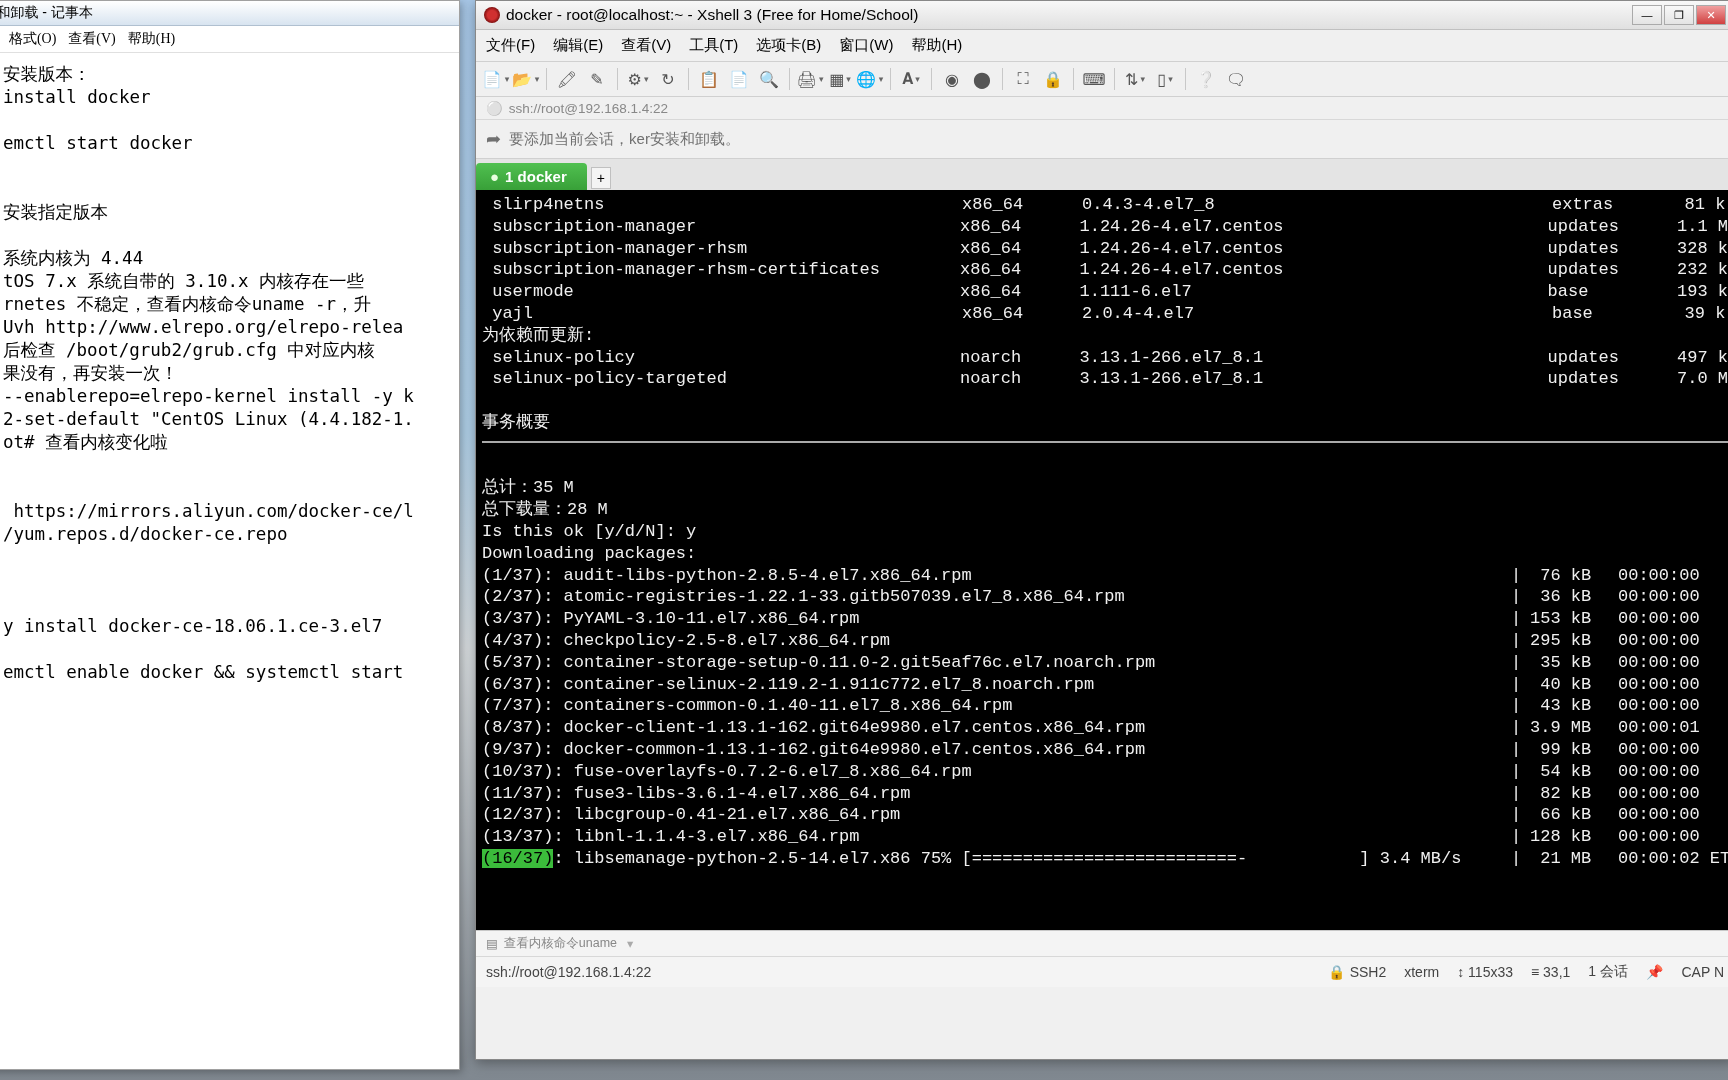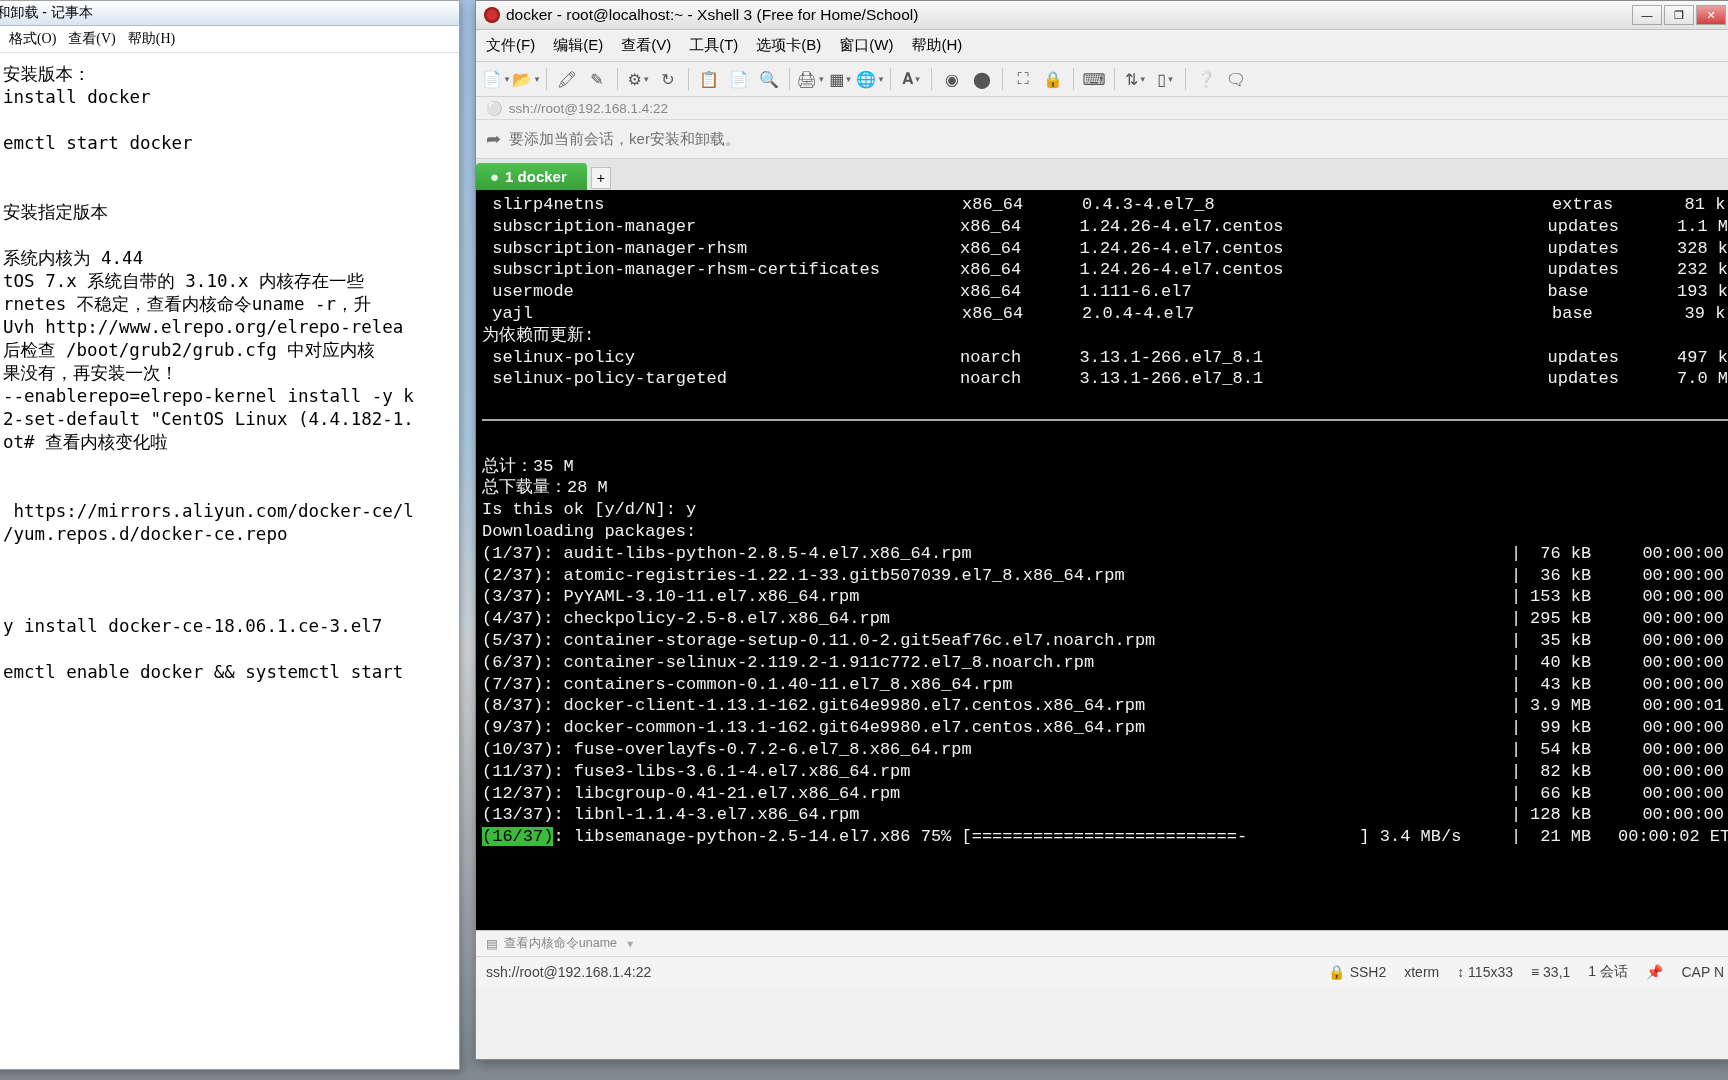--- a/index.html
+++ b/index.html
@@ -159,21 +159,21 @@
 .pkgrow { display:flex; }
 .pkgname { width:480px; }
 .pkgarch { width:120px;font-family:Liberation Mono, monospace; }
 .pkgver { width:470px; }
 .pkgrepo { width:130px; }
 .pkgsize { flex:1; text-align:center; }
 .dlrow { display:flex; }
 .dlname { flex:1; }
 .dlpipe { width:28px; text-align:center; }
 .dlsize { width:88px; text-align:left; }
-.dltime { width:110px; text-align:right; padding-right:4px;}
+.dltime { width:110px; padding-right:4px;}
 .eq { display:inline-block; border-bottom:2px solid #aaa; width:100%; margin:4px 0 6px;}
 .xshell-footer {
   background:#f4f4f4;
   border-top:1px solid #c8c8c8;
 }
 .send-hint{
   display:flex; align-items:center; gap:6px;
   padding:4px 10px; font-size:12.5px; color:#888;
   border-bottom:1px solid #d8d8d8;
 }
@@ -293,21 +293,21 @@
 
   <div class="xshell-tabs">
     <div class="xshell-tab">
       <span class="dot">●</span>
       <span>1 docker</span>
     </div>
     <div class="tab-plus">+</div>
   </div>
 
   <div class="terminal"><div class="pkgrow"><span class="pkgname"> <span>slirp4netns</span></span><span class="pkgarch">x86_64</span><span class="pkgver">0.4.3-4.el7_8</span><span class="pkgrepo">extras</span><span class="pkgsize">81 k</span></div><div class="pkgrow"><span class="pkgname"> <span>subscription-manager</span></span><span class="pkgarch">x86_64</span><span class="pkgver">1.24.26-4.el7.centos</span><span class="pkgrepo">updates</span><span class="pkgsize">1.1 M</span></div><div class="pkgrow"><span class="pkgname"> <span>subscription-manager-rhsm</span></span><span class="pkgarch">x86_64</span><span class="pkgver">1.24.26-4.el7.centos</span><span class="pkgrepo">updates</span><span class="pkgsize">328 k</span></div><div class="pkgrow"><span class="pkgname"> <span>subscription-manager-rhsm-certificates</span></span><span class="pkgarch">x86_64</span><span class="pkgver">1.24.26-4.el7.centos</span><span class="pkgrepo">updates</span><span class="pkgsize">232 k</span></div><div class="pkgrow"><span class="pkgname"> <span>usermode</span></span><span class="pkgarch">x86_64</span><span class="pkgver">1.111-6.el7</span><span class="pkgrepo">base</span><span class="pkgsize">193 k</span></div><div class="pkgrow"><span class="pkgname"> <span>yajl</span></span><span class="pkgarch">x86_64</span><span class="pkgver">2.0.4-4.el7</span><span class="pkgrepo">base</span><span class="pkgsize">39 k</span></div><div>为依赖而更新:</div><div class="pkgrow"><span class="pkgname"> <span>selinux-policy</span></span><span class="pkgarch">noarch</span><span class="pkgver">3.13.1-266.el7_8.1</span><span class="pkgrepo">updates</span><span class="pkgsize">497 k</span></div><div class="pkgrow"><span class="pkgname"> <span>selinux-policy-targeted</span></span><span class="pkgarch">noarch</span><span class="pkgver">3.13.1-266.el7_8.1</span><span class="pkgrepo">updates</span><span class="pkgsize">7.0 M</span></div>
-<span class="eq"></span>
+<div>事务概要</div><span class="eq"></span>
 
 <div>总计：35 M</div><div>总下载量：28 M</div><div>Is this ok [y/d/N]: y</div><div>Downloading packages:</div><div class="dlrow"><span class="dlname"><span>(1/37)</span><span>: audit-libs-python-2.8.5-4.el7.x86_64.rpm</span></span><span class="dlpipe">|</span><span class="dlsize"> 76 kB</span><span class="dltime">00:00:00</span></div><div class="dlrow"><span class="dlname"><span>(2/37)</span><span>: atomic-registries-1.22.1-33.gitb507039.el7_8.x86_64.rpm</span></span><span class="dlpipe">|</span><span class="dlsize"> 36 kB</span><span class="dltime">00:00:00</span></div><div class="dlrow"><span class="dlname"><span>(3/37)</span><span>: PyYAML-3.10-11.el7.x86_64.rpm</span></span><span class="dlpipe">|</span><span class="dlsize">153 kB</span><span class="dltime">00:00:00</span></div><div class="dlrow"><span class="dlname"><span>(4/37)</span><span>: checkpolicy-2.5-8.el7.x86_64.rpm</span></span><span class="dlpipe">|</span><span class="dlsize">295 kB</span><span class="dltime">00:00:00</span></div><div class="dlrow"><span class="dlname"><span>(5/37)</span><span>: container-storage-setup-0.11.0-2.git5eaf76c.el7.noarch.rpm</span></span><span class="dlpipe">|</span><span class="dlsize"> 35 kB</span><span class="dltime">00:00:00</span></div><div class="dlrow"><span class="dlname"><span>(6/37)</span><span>: container-selinux-2.119.2-1.911c772.el7_8.noarch.rpm</span></span><span class="dlpipe">|</span><span class="dlsize"> 40 kB</span><span class="dltime">00:00:00</span></div><div class="dlrow"><span class="dlname"><span>(7/37)</span><span>: containers-common-0.1.40-11.el7_8.x86_64.rpm</span></span><span class="dlpipe">|</span><span class="dlsize"> 43 kB</span><span class="dltime">00:00:00</span></div><div class="dlrow"><span class="dlname"><span>(8/37)</span><span>: docker-client-1.13.1-162.git64e9980.el7.centos.x86_64.rpm</span></span><span class="dlpipe">|</span><span class="dlsize">3.9 MB</span><span class="dltime">00:00:01</span></div><div class="dlrow"><span class="dlname"><span>(9/37)</span><span>: docker-common-1.13.1-162.git64e9980.el7.centos.x86_64.rpm</span></span><span class="dlpipe">|</span><span class="dlsize"> 99 kB</span><span class="dltime">00:00:00</span></div><div class="dlrow"><span class="dlname"><span>(10/37)</span><span>: fuse-overlayfs-0.7.2-6.el7_8.x86_64.rpm</span></span><span class="dlpipe">|</span><span class="dlsize"> 54 kB</span><span class="dltime">00:00:00</span></div><div class="dlrow"><span class="dlname"><span>(11/37)</span><span>: fuse3-libs-3.6.1-4.el7.x86_64.rpm</span></span><span class="dlpipe">|</span><span class="dlsize"> 82 kB</span><span class="dltime">00:00:00</span></div><div class="dlrow"><span class="dlname"><span>(12/37)</span><span>: libcgroup-0.41-21.el7.x86_64.rpm</span></span><span class="dlpipe">|</span><span class="dlsize"> 66 kB</span><span class="dltime">00:00:00</span></div><div class="dlrow"><span class="dlname"><span>(13/37)</span><span>: libnl-1.1.4-3.el7.x86_64.rpm</span></span><span class="dlpipe">|</span><span class="dlsize">128 kB</span><span class="dltime">00:00:00</span></div><div class="dlrow"><span class="dlname"><span class="cursor-g">(16/37)</span><span>: libsemanage-python-2.5-14.el7.x86 75% [==========================-</span>           <span>] 3.4 MB/s</span></span><span class="dlpipe">|</span><span class="dlsize"> 21 MB</span><span class="dltime">00:00:02 ETA</span></div></div>
 
   <div class="xshell-footer">
     <div class="send-hint">
       <span>▤</span>
       <span>查看内核命令uname</span>
       <span style="margin-left:4px;color:#aaa;">▾</span>
     </div>
     <div class="status-bar">

